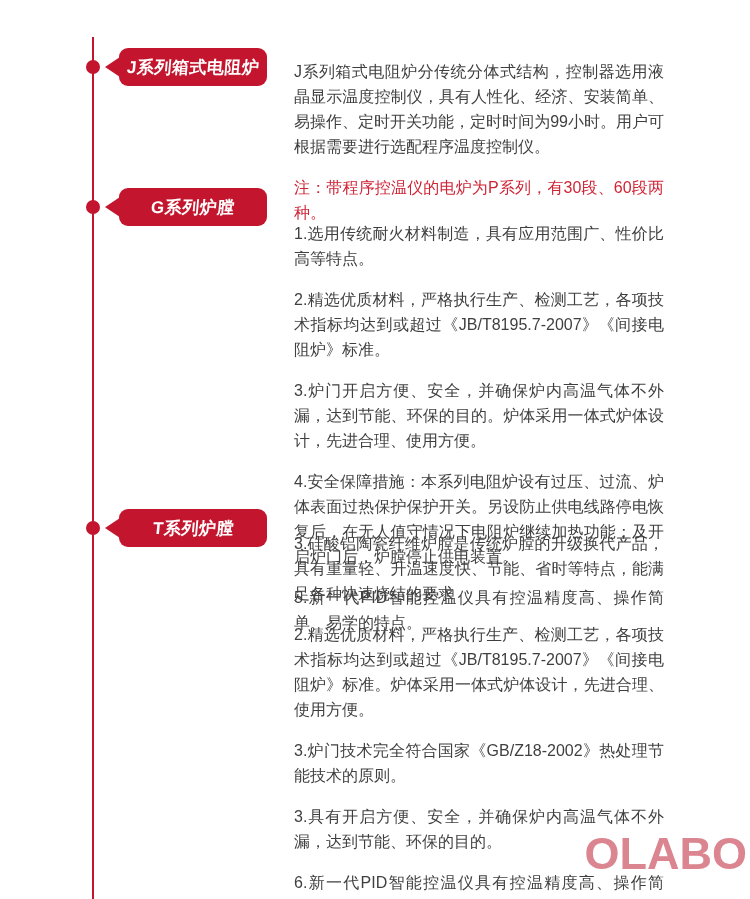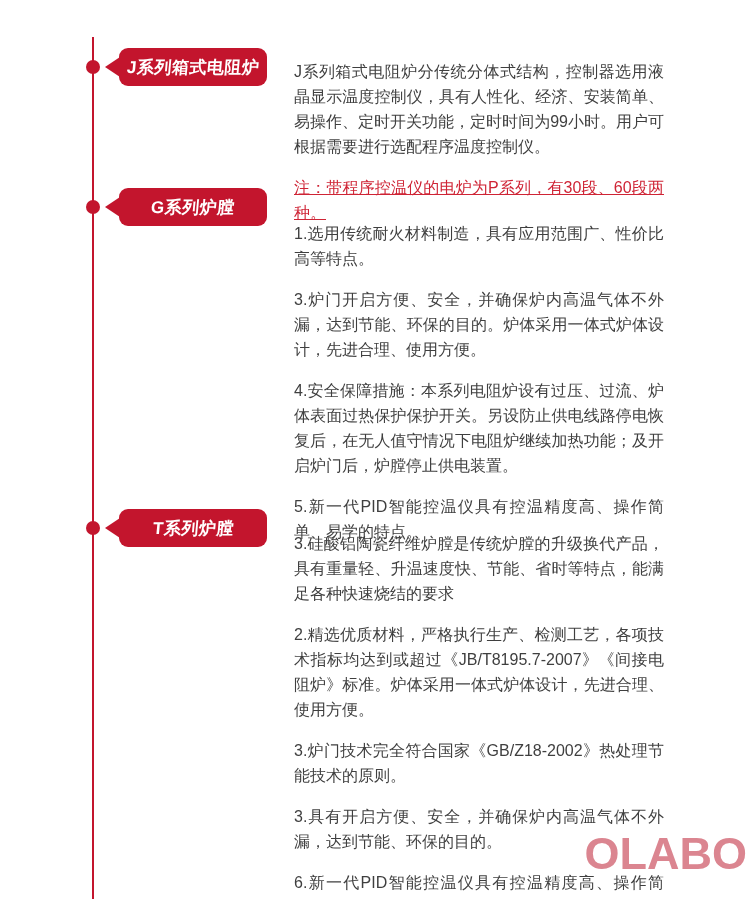--- a/index.html
+++ b/index.html
@@ -71,21 +71,21 @@
     width:402px;
     font-size:16px;
     line-height:25px;
     color:var(--text);
     text-align:justify;
   }
   #sec-j .content{top:3px;}
   #sec-g .content{top:20px;}
   #sec-t .content{top:9px;}
   .content p{margin:16px;padding:0;}
-  .note{color:var(--note-red);text-decoration:underline;}
+  .note{color:var(--note-red);}
   .logo{
     position:absolute;
     right:3px;bottom:23px;
     z-index:0;
     font-size:45px;
     font-weight:bold;
     letter-spacing:0px;
     color:var(--logo-pink);
     opacity:0.85;
     line-height:1;
@@ -111,20 +111,21 @@
   </section>
 
   <section class="sec" id="sec-g">
     <div class="dot"></div>
     <div class="banner">
       <span class="tail"></span>
       <span class="banner-label">G系列炉膛</span>
     </div>
     <div class="content">
       <p>1.选用传统耐火材料制造，具有应用范围广、性价比高等特点。</p>
+      <p>2.精选优质材料，严格执行生产、检测工艺，各项技术指标均达到或超过《JB/T8195.7-2007》《间接电阻炉》标准。</p>
       <p>3.炉门开启方便、安全，并确保炉内高温气体不外漏，达到节能、环保的目的。炉体采用一体式炉体设计，先进合理、使用方便。</p>
       <p>4.安全保障措施：本系列电阻炉设有过压、过流、炉体表面过热保护保护开关。另设防止供电线路停电恢复后，在无人值守情况下电阻炉继续加热功能；及开启炉门后，炉膛停止供电装置。</p>
       <p>5.新一代PID智能控温仪具有控温精度高、操作简单、易学的特点。</p>
     </div>
   </section>
 
   <section class="sec" id="sec-t">
     <div class="dot"></div>
     <div class="banner">
       <span class="tail"></span>

